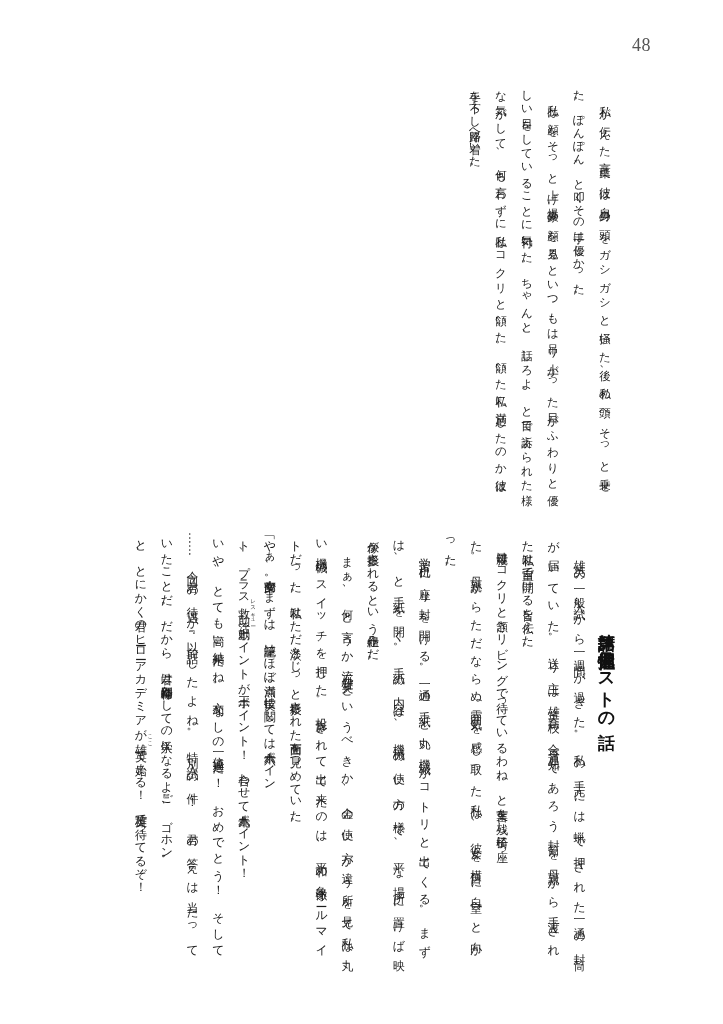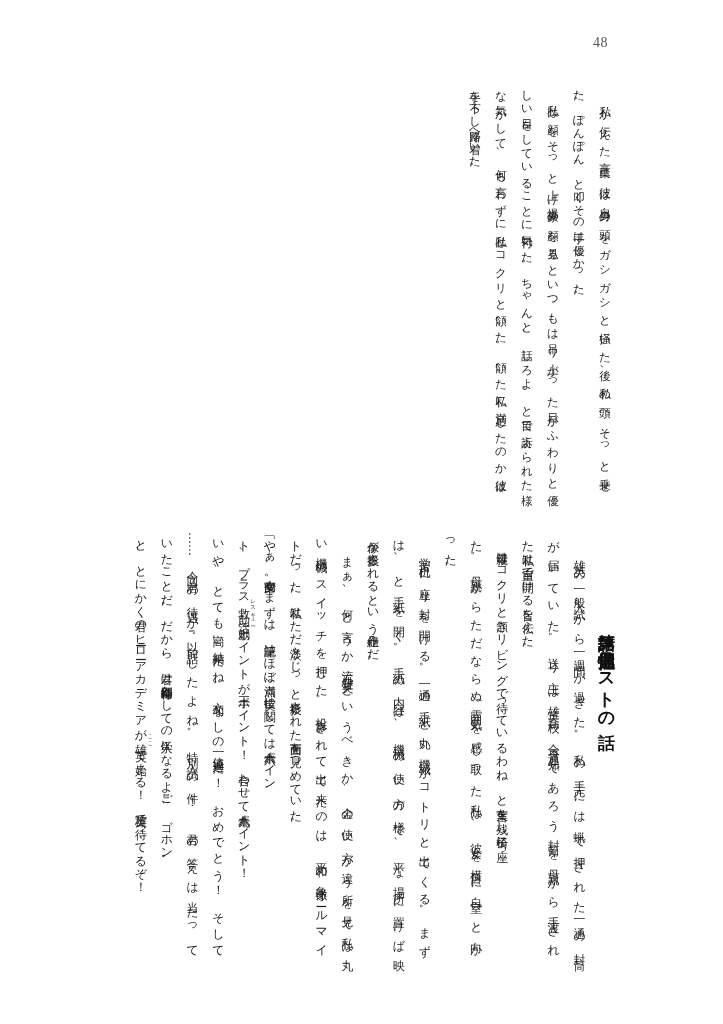--- a/index.html
+++ b/index.html
@@ -10,24 +10,24 @@
     body {
       width: 723px;
       height: 1024px;
       position: relative;
       overflow: hidden;
       font-family: "DejaVu Serif", "Liberation Serif", serif;
       color: #1c1c1c;
     }
     .page-number {
       position: absolute;
-      left: 593px;
+      left: 632px;
       top: 35px;
       font-family: "Liberation Serif", serif;
-      font-size: 14px;
+      font-size: 18px;
       color: #555555;
       letter-spacing: 0.5px;
     }
     .vblock {
       position: absolute;
       writing-mode: vertical-rl;
       -webkit-writing-mode: vertical-rl;
       text-orientation: mixed;
     }
     .top-block {

